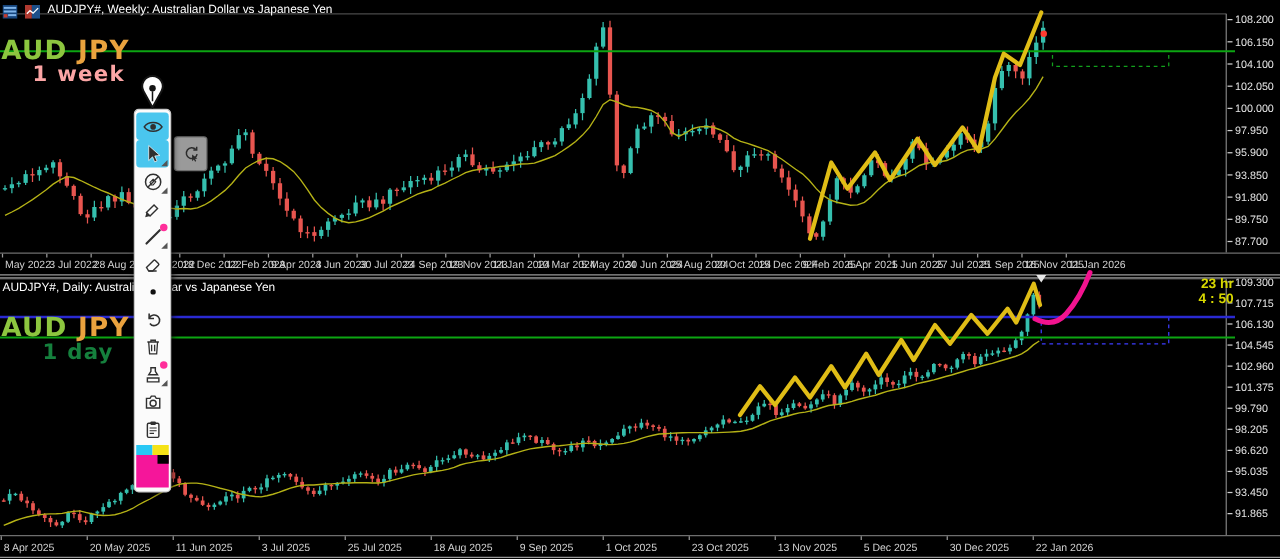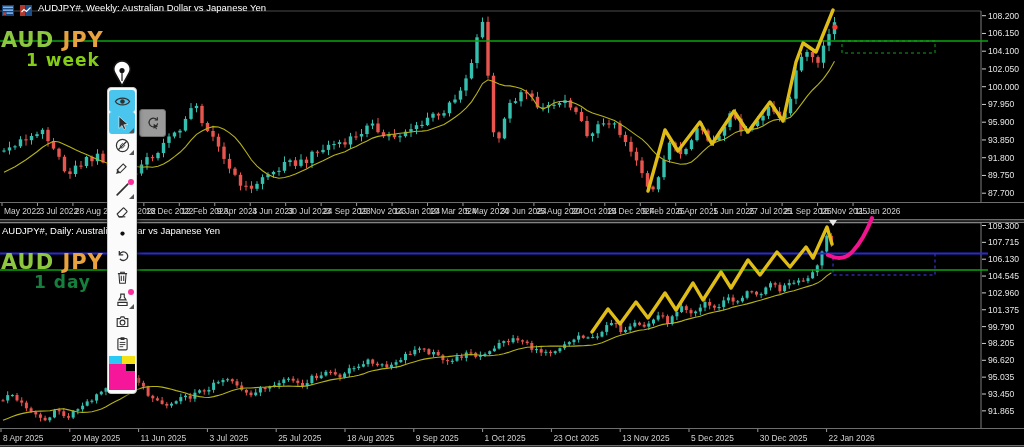--- a/index.html
+++ b/index.html
@@ -882,25 +882,29 @@
           <path d="M1.5,7 L4,4.5 L6.5,6.5 L10.5,2.5" stroke="#fff" stroke-width="1.1" fill="none"></path>
         </svg></span>
     <span class="ttext">AUDJPY#, Weekly:  Australian Dollar vs Japanese Yen</span>
   </div>
 
   <div class="titlebar" style="left:2px;top:224px;">
     <span class="ttext">AUDJPY#, Daily:  Australian Dollar vs Japanese Yen</span>
   </div>
 
   <div class="ann pair" style="left:1px;top:28px;"><span style="color:#8dc63f">AUD</span> <span style="color:#eaa23e">JPY</span></div>
-  <div class="ann tf" style="left:26px;top:50px;color:#84cc16;">1 week</div>
+  <div class="ann tf" style="left:26px;top:50px;color:#fca5a5;">1 week</div>
 
   <div class="ann pair" style="left:1px;top:250px;"><span style="color:#8dc63f">AUD</span> <span style="color:#eaa23e">JPY</span></div>
   <div class="ann tf" style="left:34px;top:272px;color:#15803d;">1 day</div>
 
+  <div id="timer">
+    <div>23 hr</div>
+    <div>4 : 50</div>
+  </div>
 
   <div id="toolbar">
       <div class="tb-item active">
         <svg viewBox="0 0 24 24">
           <path d="M2,12 C6,5.5 18,5.5 22,12 C18,18.5 6,18.5 2,12 Z" fill="none" stroke="#303030" stroke-width="1.8"></path>
           <circle cx="12" cy="12" r="3.2" fill="#303030"></circle>
         </svg>
       </div>
       <div class="tb-item active">
         <svg viewBox="0 0 24 24">

